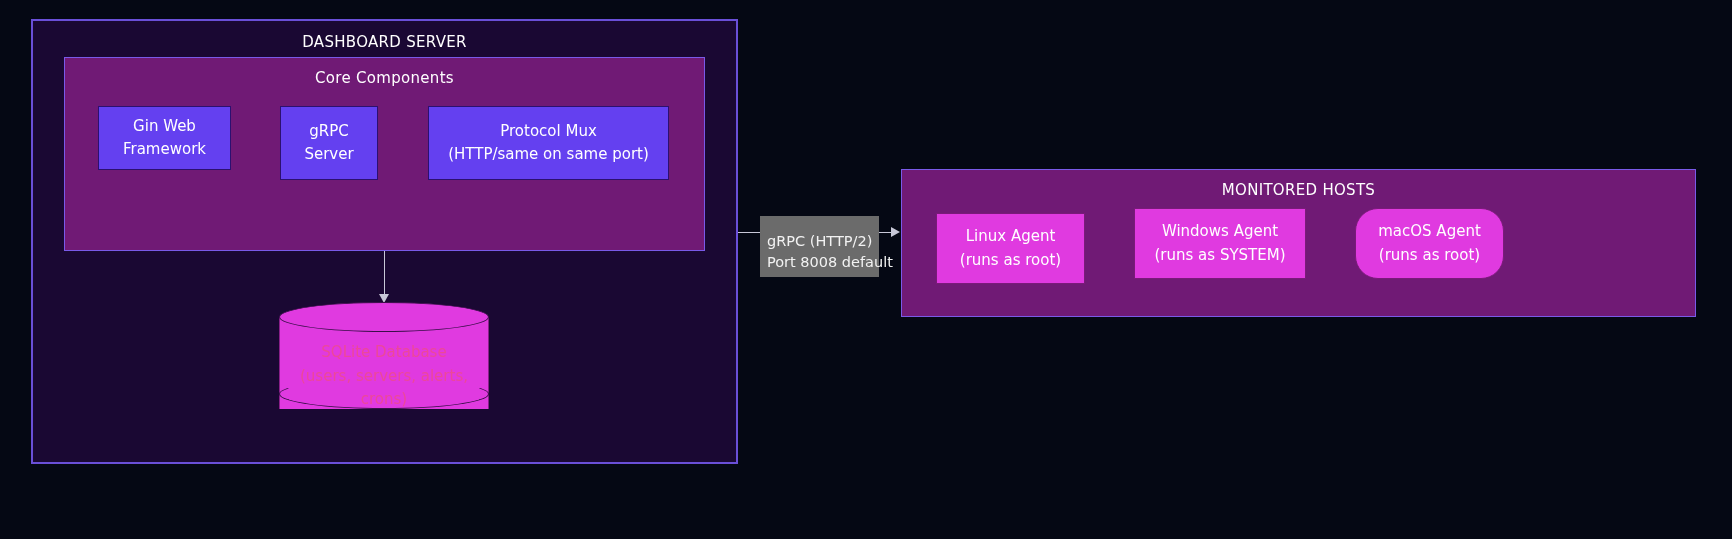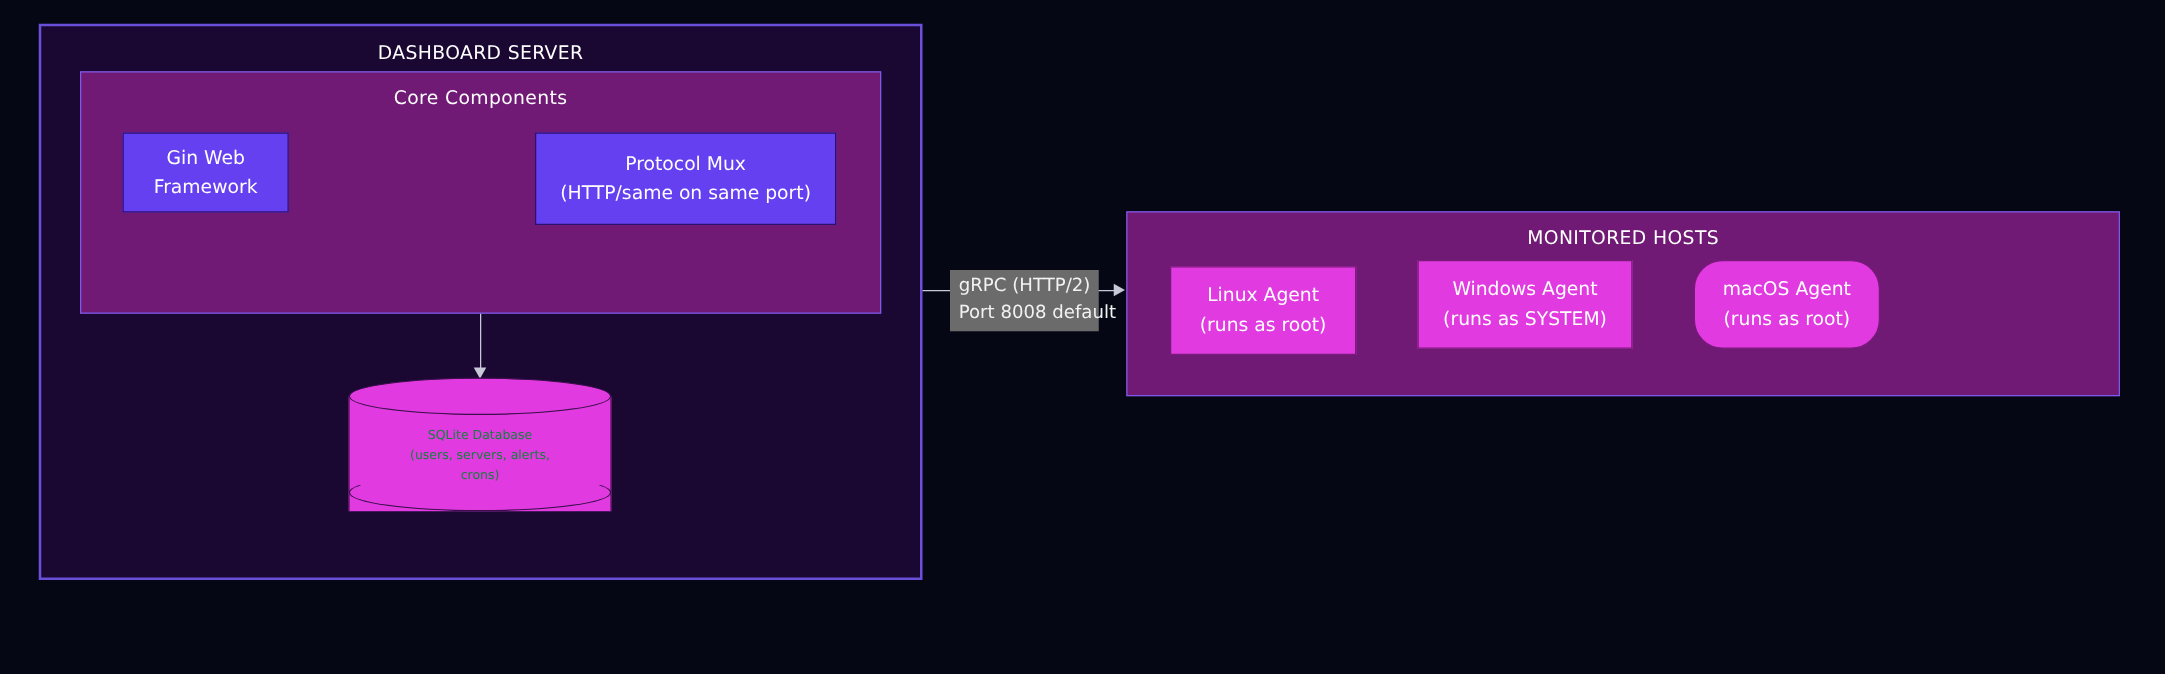--- a/index.html
+++ b/index.html
@@ -92,23 +92,23 @@
     border: 1px solid #3a0f4a;
     border-radius: 50%;
     box-sizing: border-box;
   }
   .cyl-bottom { border-top-color: transparent; }
   .cyl-text {
     position: absolute;
     left: 0;
     width: 100%;
     text-align: center;
-    font-size: 10px;
+    font-size: 15px;
     line-height: 1.58;
-    color: #15803d;
+    color: #ec4899;
     z-index: 5;
   }
   .cyl-text span { display: block; }
 
   
   .edge-line-v {
     position: absolute;
     width: 1px;
     background: #c8c8d8;
   }
@@ -130,21 +130,21 @@
     border-top: 5px solid transparent;
     border-bottom: 5px solid transparent;
     border-left: 9px solid #c8c8d8;
   }
   .edge-label {
     position: absolute;
     background: #6b6b6b;
     color: #f2f2f2;
     font-size: 14.5px;
     line-height: 1.45;
-    padding: 3px 7px 4px 7px;
+    padding: 15px 7px 4px 7px;
     box-sizing: border-box;
     text-align: center;
     white-space: nowrap;
   }
   .edge-label span { display: block; }
 </style>
 </head>
 <body>
 
 <div id="canvas">
@@ -157,20 +157,26 @@
     <div class="group-title" style="top:11px;">Core Components</div>
   </div>
 
   <div class="node leaf-violet" style="left:98px; top:106px; width:133px; height:64px;">
     <div class="box-label">
       <span>Gin Web</span>
       <span>Framework</span>
     </div>
   </div>
 
+  <div class="node leaf-violet" style="left:280px; top:106px; width:98px; height:74px;">
+    <div class="box-label">
+      <span>gRPC</span>
+      <span>Server</span>
+    </div>
+  </div>
 
   <div class="node leaf-violet" style="left:428px; top:106px; width:241px; height:74px;">
     <div class="box-label">
       <span>Protocol Mux</span>
       <span>(HTTP/same on same port)</span>
     </div>
   </div>
 
   <div class="edge-line-v" style="left:384px; top:251px; height:44px;"></div>
   <div class="arrow-down" style="left:379px; top:294px;"></div>

